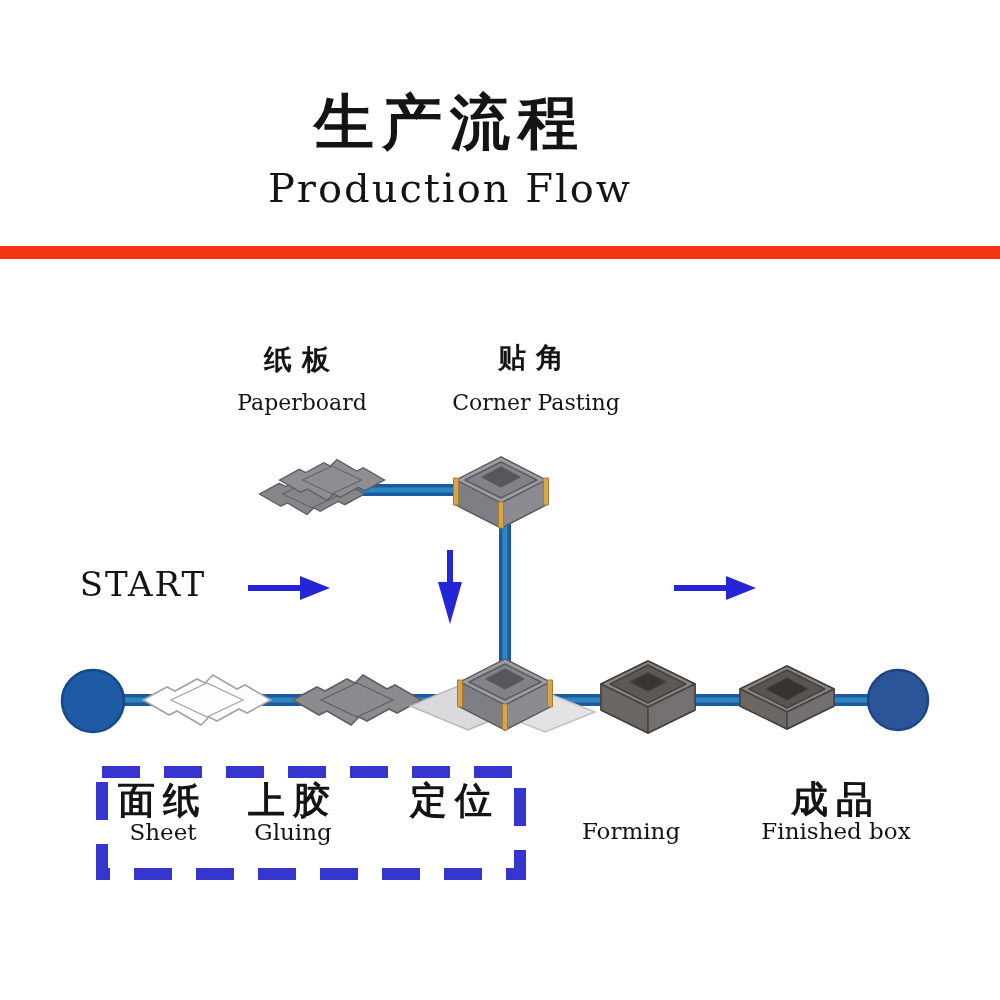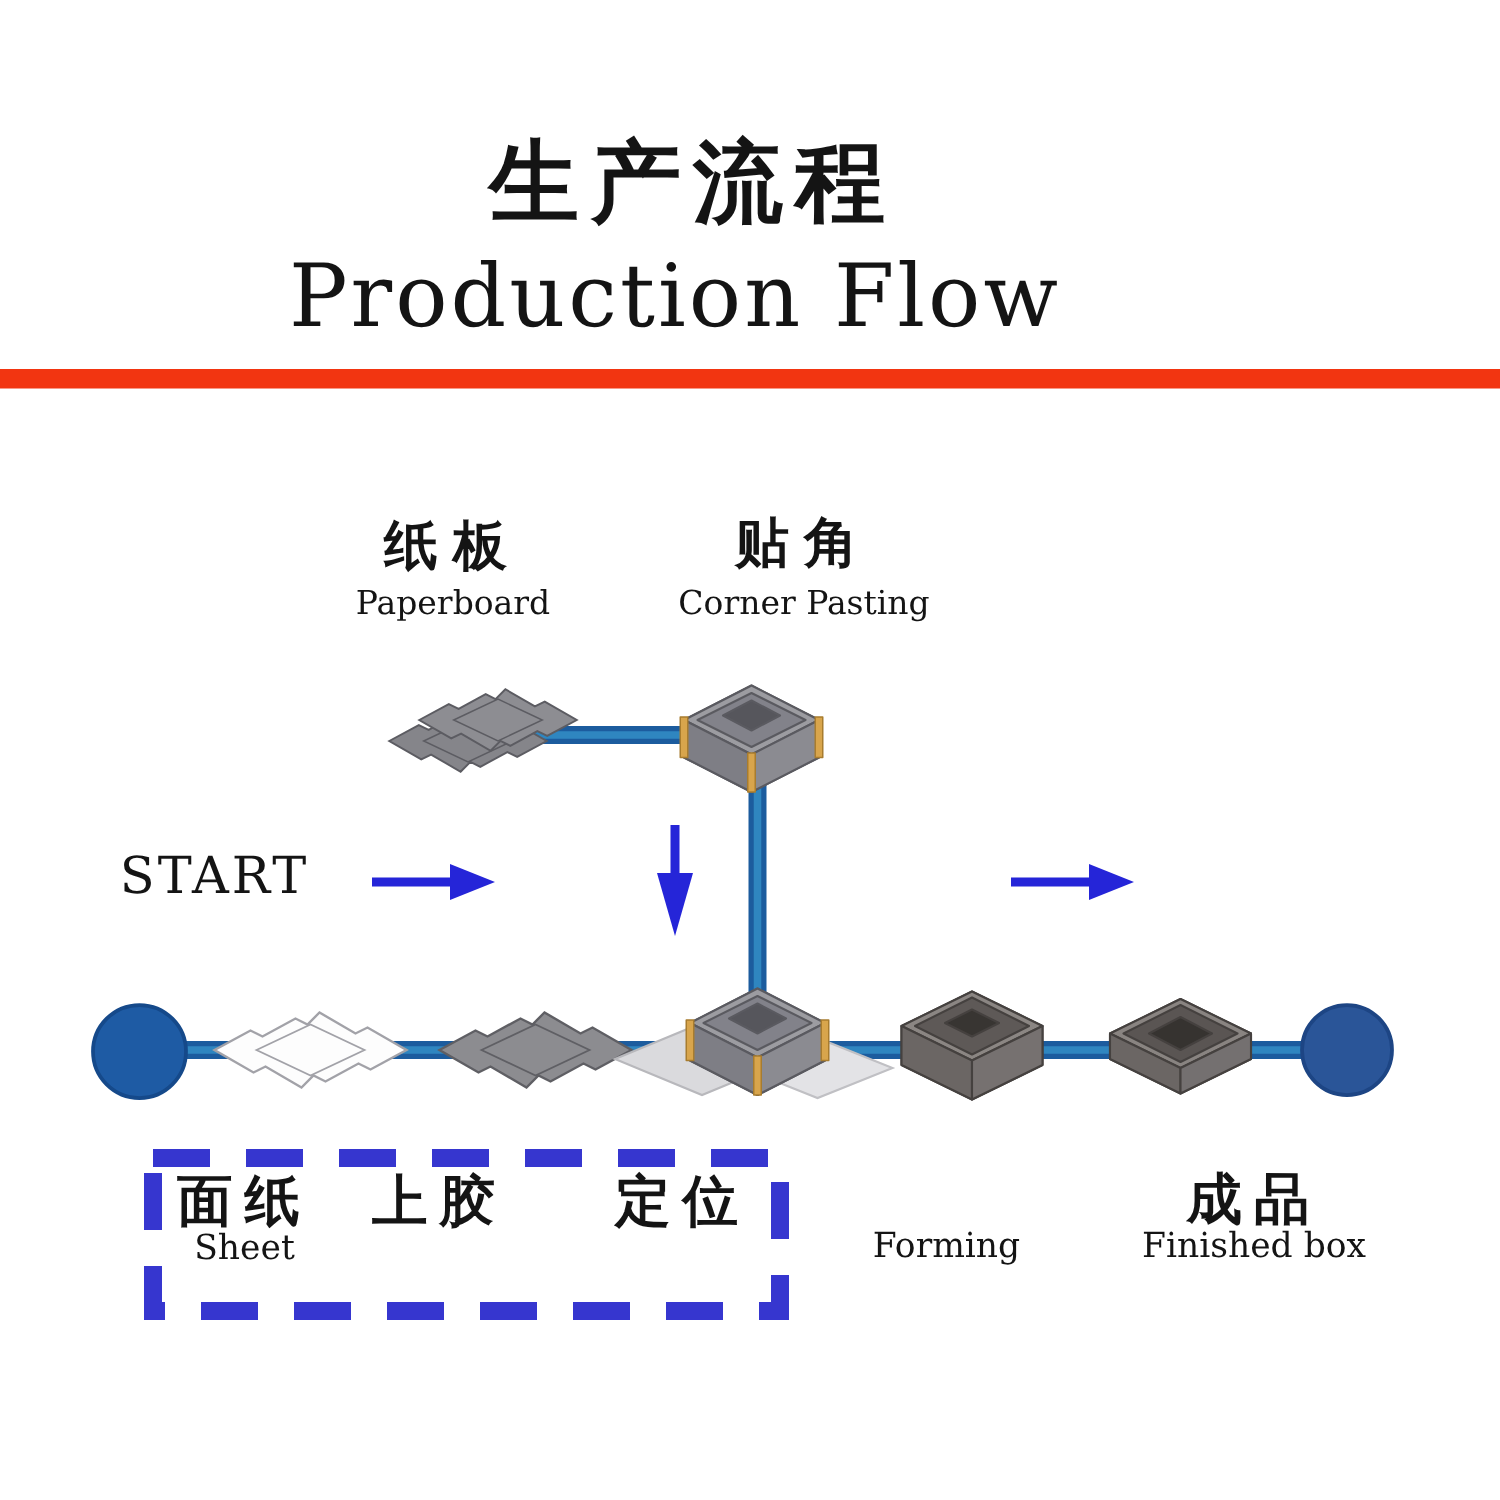--- a/index.html
+++ b/index.html
@@ -1,23 +1,23 @@
 <!DOCTYPE html>
 <html><head>
 <meta charset="utf-8">
 <style>
   html,body{margin:0;padding:0;background:#ffffff;}
   .page{position:relative;width:1000px;height:1000px;background:#fff;overflow:hidden;
         font-family:"DejaVu Serif","Liberation Serif",serif;color:#141414;}
   .abs{position:absolute;line-height:1;white-space:nowrap;}
   .ctr{text-align:center;}
-  .title-zh{left:0;top:92px;width:900px;font-size:60px;font-weight:600;letter-spacing:8px;padding-left:12px;}
-  .title-en{left:0;top:168px;width:900px;font-size:58px;letter-spacing:2px;}
+  .title-zh{left:0;top:92px;width:900px;font-size:60px;font-weight:600;letter-spacing:8px;}
+  .title-en{left:0;top:168px;width:900px;font-size:40px;letter-spacing:2px;}
   .divider{left:0;top:246px;width:1000px;height:13px;background:#f23511;}
-  .stage-zh{font-size:36px;font-weight:600;letter-spacing:10px;}
+  .stage-zh{font-size:28px;font-weight:600;letter-spacing:10px;}
   .stage-en{font-size:22px;}
   .marker{font-size:34px;letter-spacing:2px;}
   .b-zh{font-size:37px;font-weight:600;letter-spacing:8px;}
   .b-en{font-size:23px;}
   .diagram-svg{left:0;top:0;width:1000px;height:1000px;pointer-events:none;}
 </style>
 </head>
 <body>
 
 <div class="page">
@@ -121,20 +121,21 @@
       <polygon points="726,576 756,588 726,600"></polygon>
     </g>
 
     <rect x="102" y="772" width="418" height="102" fill="none" stroke="#3636cf" stroke-width="12" stroke-dasharray="38 24"></rect>
   </svg>
 
   <div class="abs ctr b-zh" style="left:43px;top:782px;width:240px;">面纸</div>
   <div class="abs ctr b-en" style="left:43px;top:821px;width:240px;">Sheet</div>
 
   <div class="abs ctr b-zh" style="left:173px;top:782px;width:240px;">上胶</div>
+  <div class="abs ctr b-en" style="left:173px;top:821px;width:240px;">Gluing</div>
 
   <div class="abs ctr b-zh" style="left:335px;top:782px;width:240px;">定位</div>
 
   <div class="abs ctr b-en" style="left:511px;top:820px;width:240px;">Forming</div>
 
   <div class="abs ctr b-zh" style="left:716px;top:781px;width:240px;">成品</div>
   <div class="abs ctr b-en" style="left:716px;top:820px;width:240px;">Finished box</div>
 
 </div>
 

